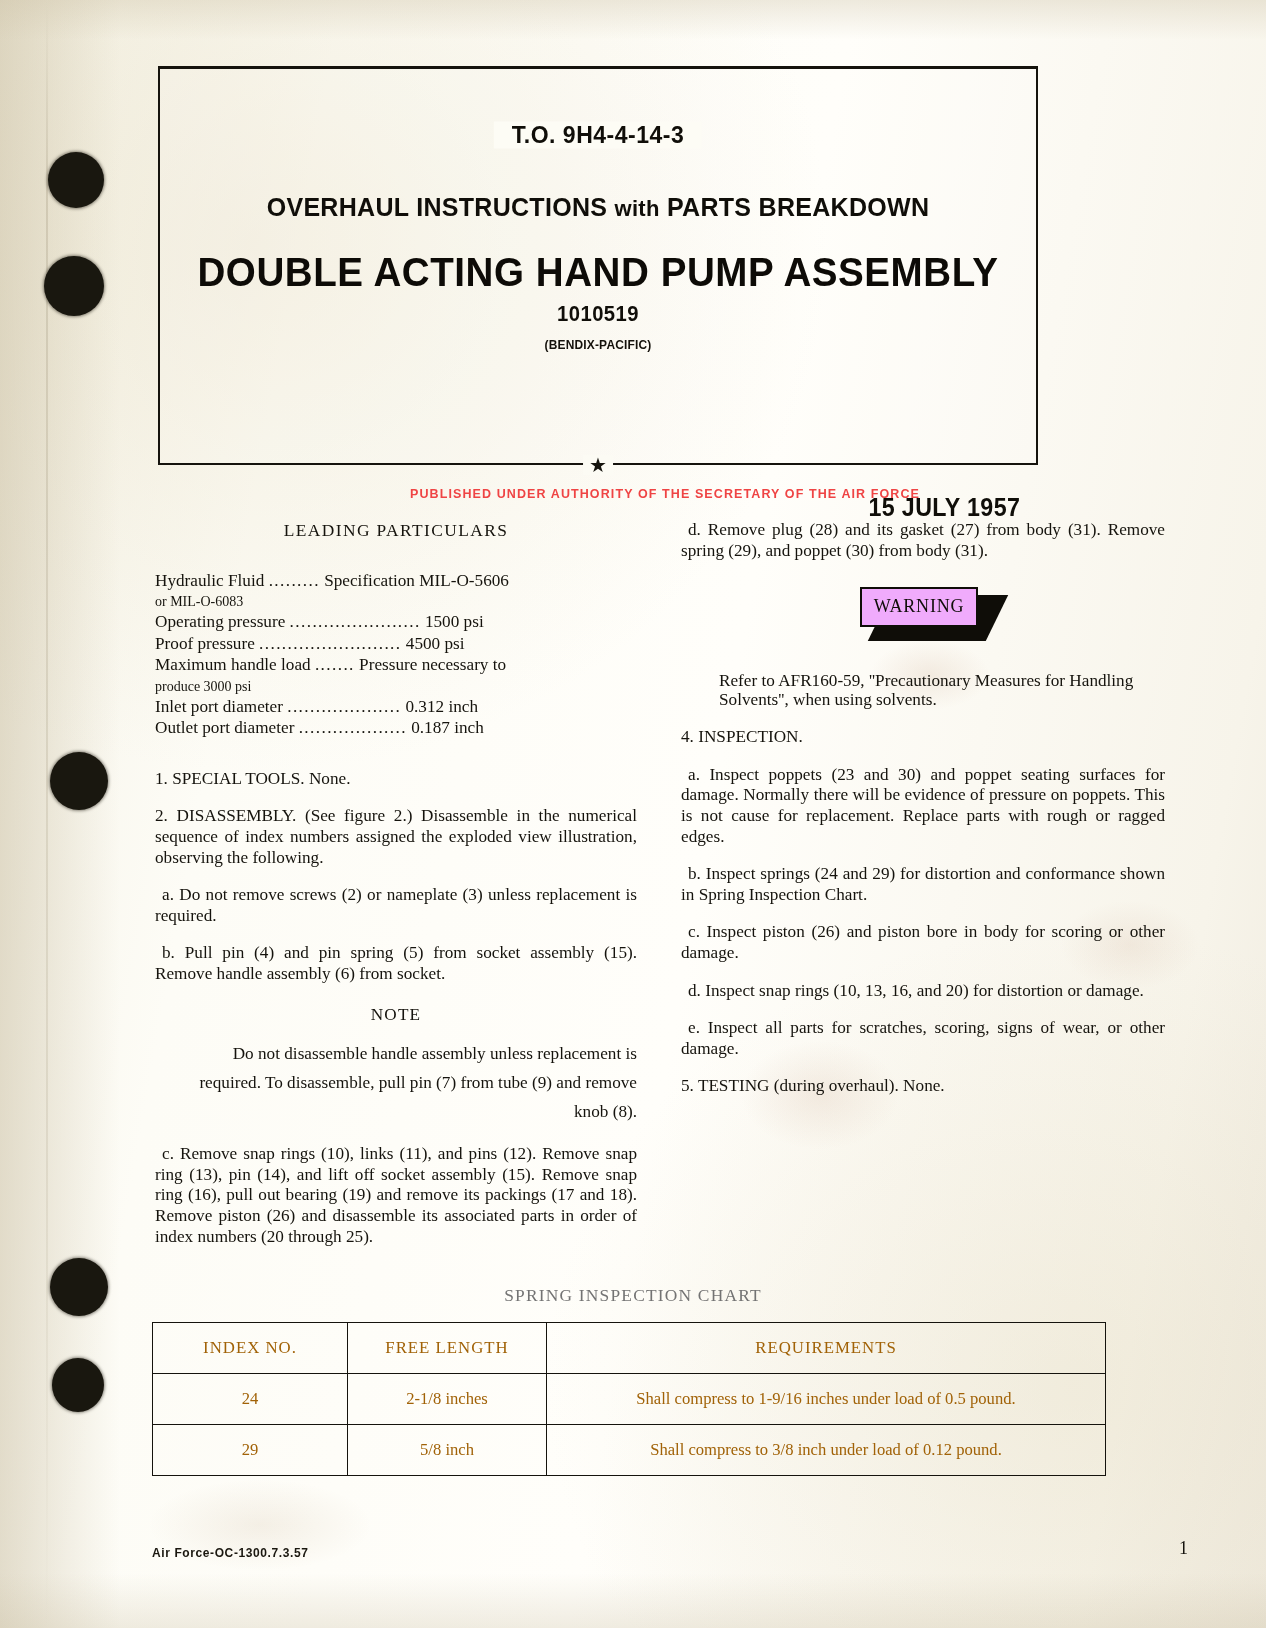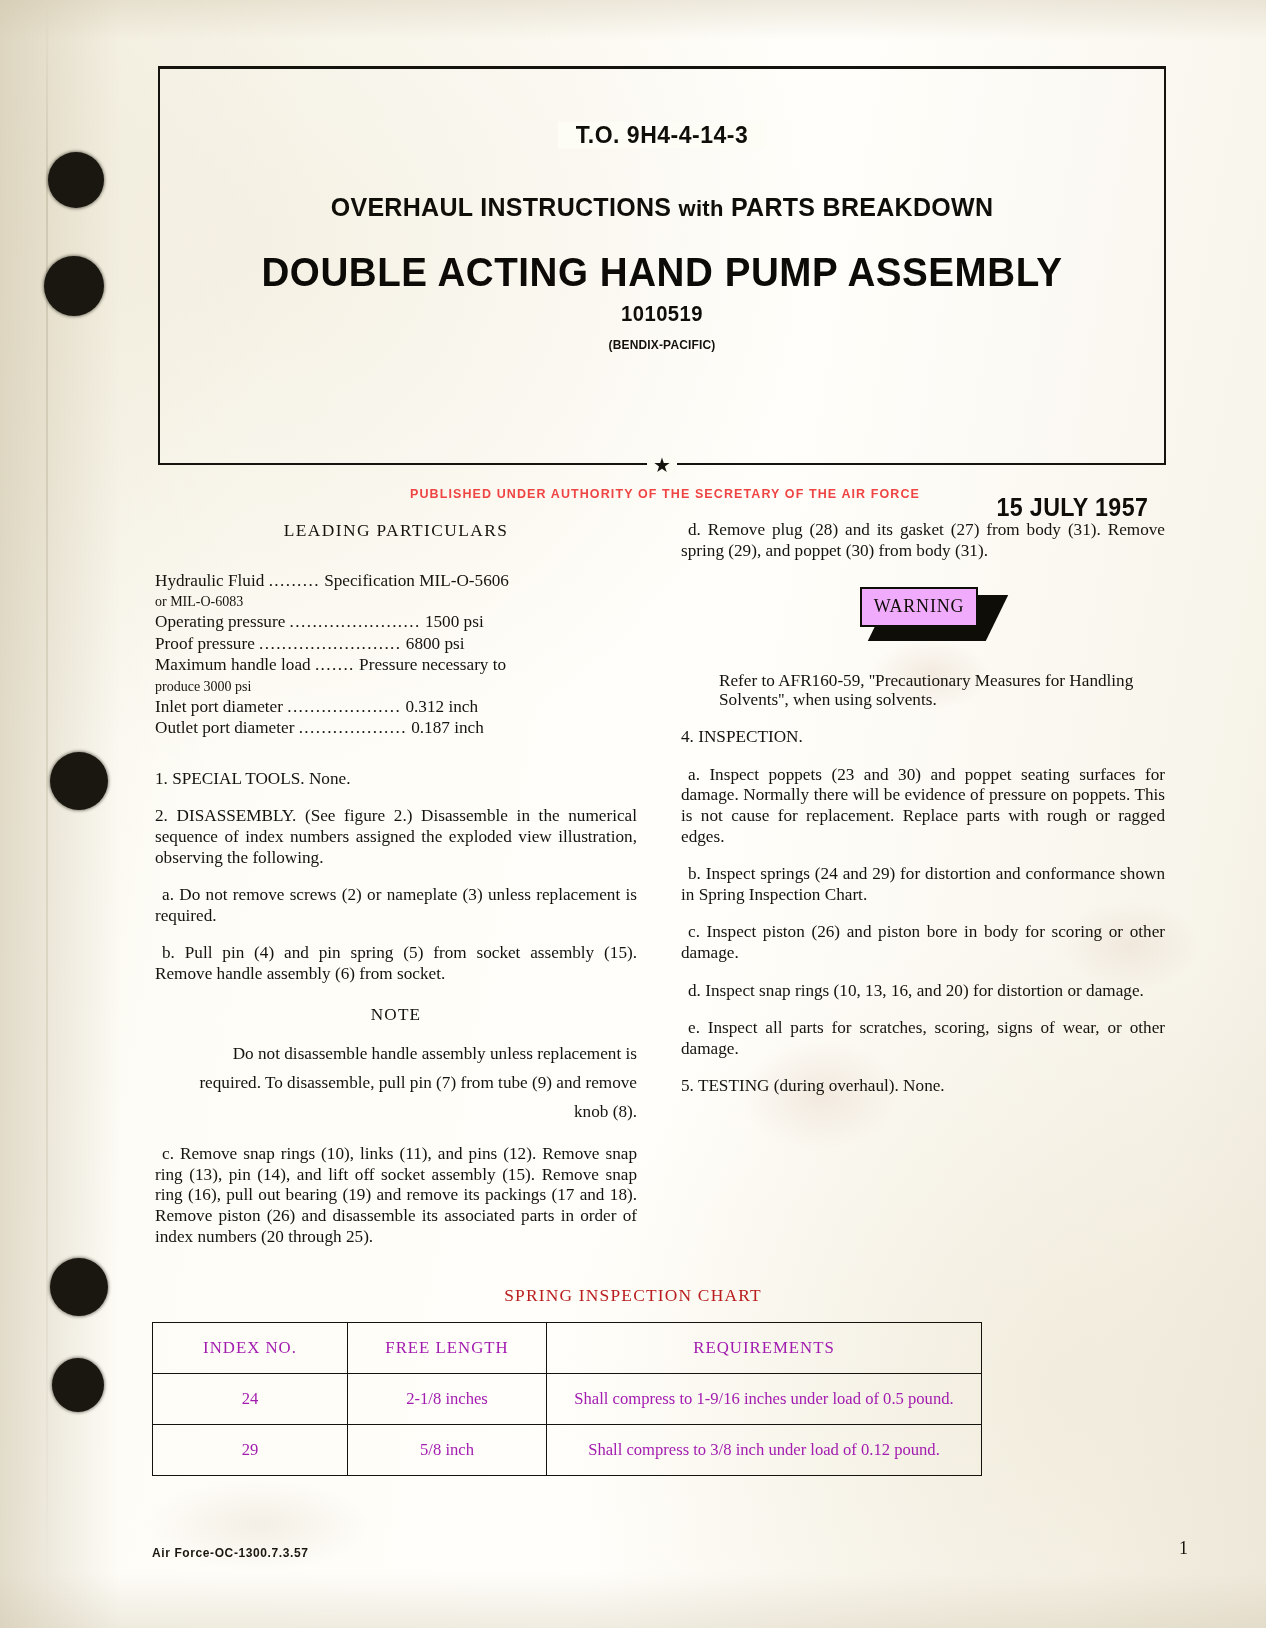--- a/index.html
+++ b/index.html
@@ -58,21 +58,21 @@
   .hole.h2 { left: 44px;  top: 256px;  width: 60px; height: 60px; }
   .hole.h3 { left: 50px;  top: 752px;  width: 58px; height: 58px; }
   .hole.h4 { left: 50px;  top: 1258px; width: 58px; height: 58px; }
   .hole.h5 { left: 52px;  top: 1358px; width: 52px; height: 54px; }
 
   
   .header-box {
     position: absolute;
     left: 158px;
     top: 66px;
-    width: 1008px;
+    width: 880px;
     height: 399px;
     border: 2px solid #15130d;
     border-top: 3px solid #15130d;
     box-sizing: border-box;
     background: rgba(255,255,255,0.10);
   }
   .to-number {
     position: absolute;
     left: 50%;
     top: 66px;
@@ -265,30 +265,30 @@
 
   
   .chart-title {
     position: absolute;
     left: 0;
     right: 0;
     top: 1285px;
     text-align: center;
     font-size: 17.4px;
     letter-spacing: 1.2px;
-    color: #b91c1c;
+    color: #737373;
   }
   table.chart {
     position: absolute;
     left: 152px;
     top: 1322px;
-    width: 830px;
+    width: 954px;
     border-collapse: collapse;
     font-size: 16.6px;
-    color: #a21caf;
+    color: #a16207;
     font-family: Liberation Serif, serif;
   }
   table.chart th, table.chart td {
     border: 1.6px solid #15130d;
     text-align: center;
     padding: 0;
     font-weight: normal;
   }
   table.chart th {
     height: 50px;
@@ -371,21 +371,21 @@
 
     <div class="lp-row">
       <span class="lbl">Operating pressure</span>
       <span class="dots">.......................</span>
       <span class="val">1500 psi</span>
     </div>
 
     <div class="lp-row">
       <span class="lbl">Proof pressure</span>
       <span class="dots">.........................</span>
-      <span class="val">6800 psi</span>
+      <span class="val">4500 psi</span>
     </div>
 
     <div class="lp-row">
       <span class="lbl">Maximum handle load</span>
       <span class="dots">.......</span>
       <span class="val"> Pressure necessary to</span>
     </div>
     <div class="lp-cont">produce 3000 psi</div>
 
     <div class="lp-row">

